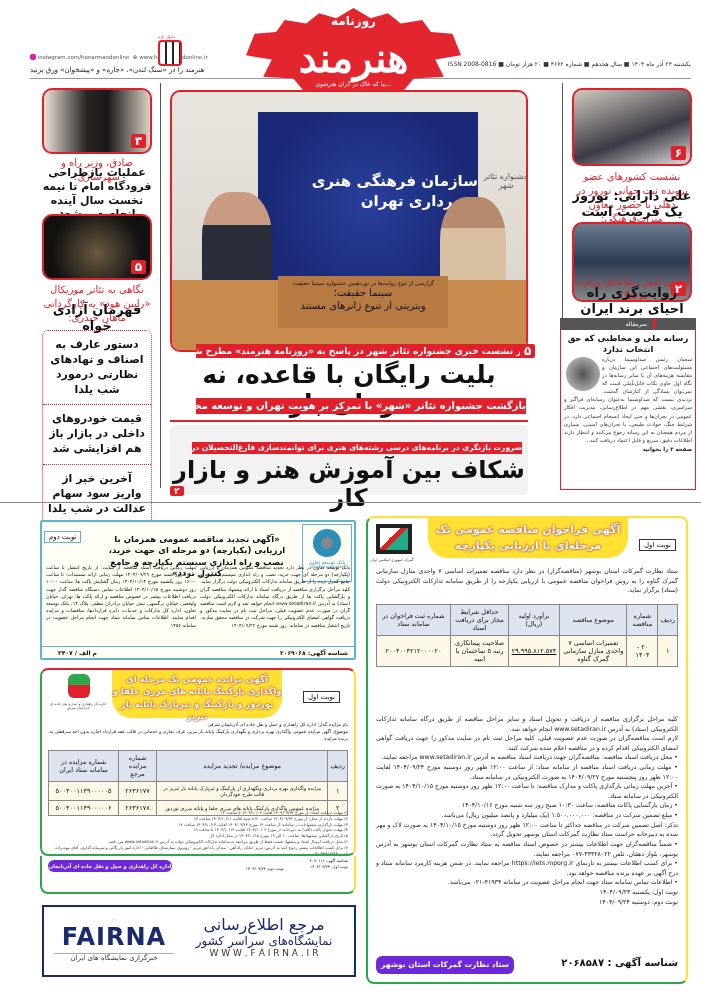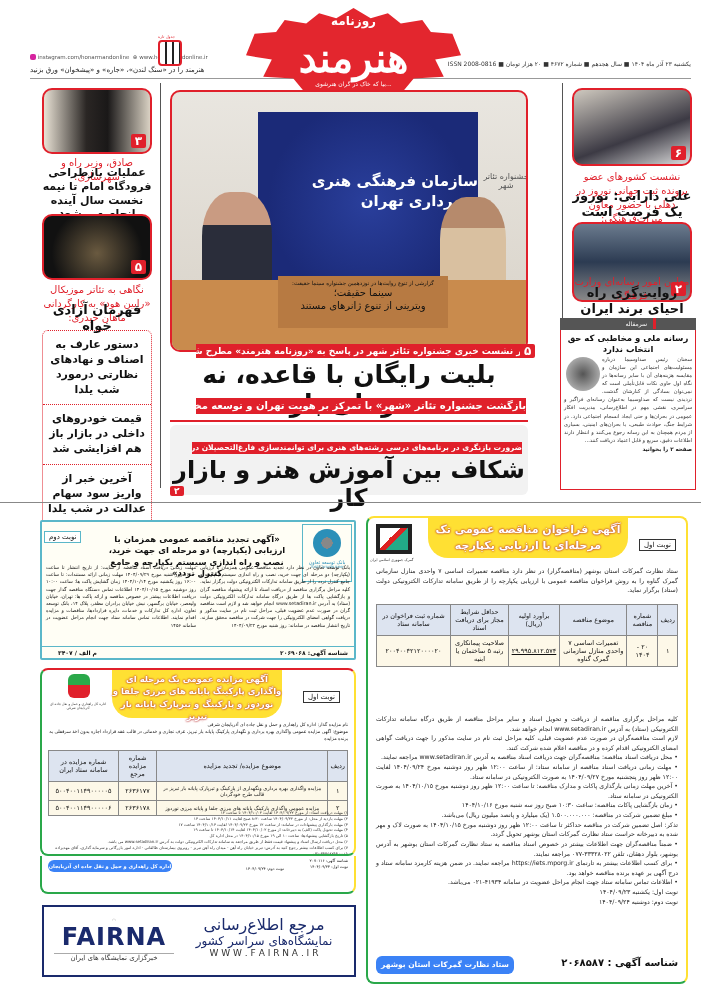--- a/index.html
+++ b/index.html
@@ -28,21 +28,21 @@
 .caption-box .t{font-size:10px;font-weight:normal;line-height:1.3}
 .person{position:absolute;border-radius:40% 40% 10% 10%}
 .redbar{background:#e0202b;color:#fff;font-weight:bold;text-align:center;white-space:nowrap;overflow:hidden}
 .ad{position:absolute;border:2px solid;border-radius:8px;overflow:hidden}
 .ad-title{background:#ffe033;border-radius:0 0 20px 20px;text-align:center;font-weight:bold;color:#fff;text-shadow:0 0 2px #b33,0 0 2px #b33}
 .tag{border:1px solid #333;font-size:7px;padding:1px 4px;background:#fff;display:inline-block}
 .small{font-size:6.2px;line-height:1.55;text-align:justify;color:#222}
 table{border-collapse:collapse;width:100%}
 td,th{border:1px solid #888;font-size:6.5px;text-align:center;padding:3px 2px;font-weight:normal}
 th{background:#dde4f0}
-.rbtn{background:#3b82f6;color:#fff;border-radius:6px;text-align:center;font-weight:bold}
+.rbtn{background:#6d28d9;color:#fff;border-radius:6px;text-align:center;font-weight:bold}
 </style>
 </head>
 <body>
 
 <div class="abs topline" style="right:10px;top:60px">یکشنبه ۲۳ آذر ماه ۱۴۰۴ ■ سال هجدهم ■ شماره ۴۶۷۲ ■ ۲۰ هزار تومان ■ ISSN 2008-0816</div>
 <div class="abs" style="left:30px;top:54px;font-size:5.5px;color:#555;direction:ltr;white-space:nowrap">
   <span style="display:inline-block;width:6px;height:6px;background:#d6249f;border-radius:2px;vertical-align:middle"></span>
   <span>instagram.com/honarmandonline</span>
   &nbsp;<span>⊕</span>
   <span>www.honarmandonline.ir</span>

